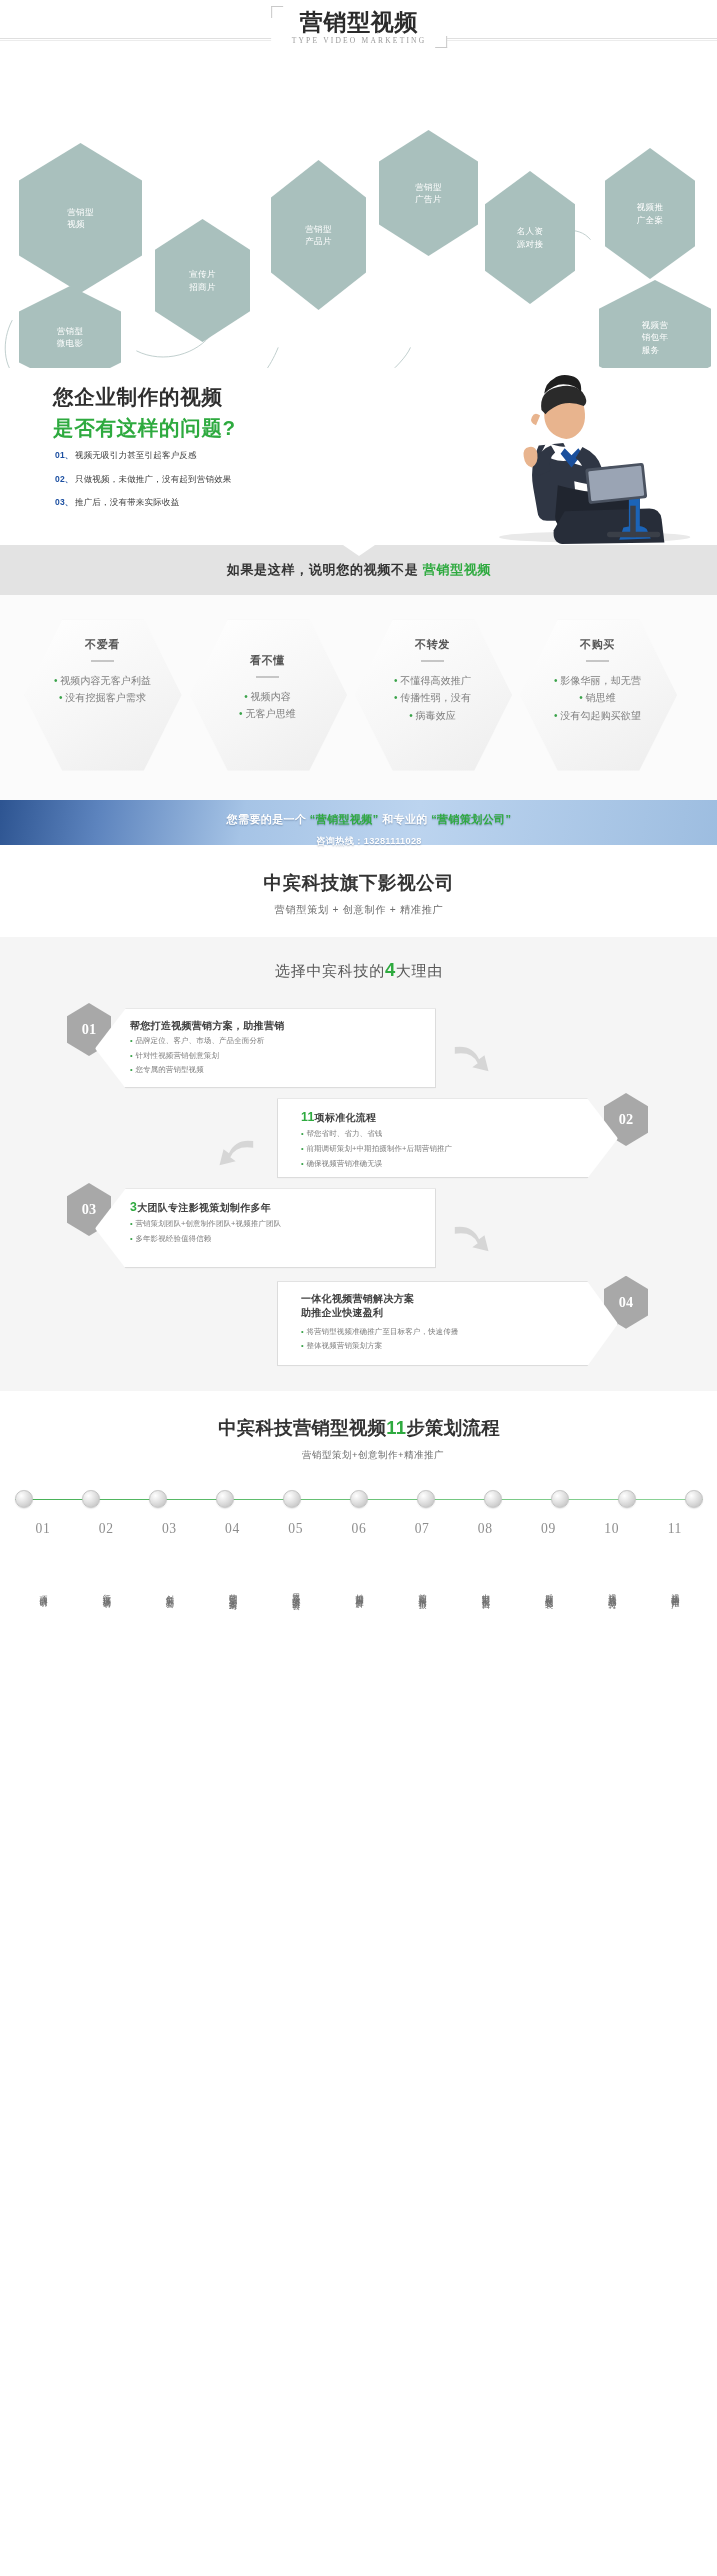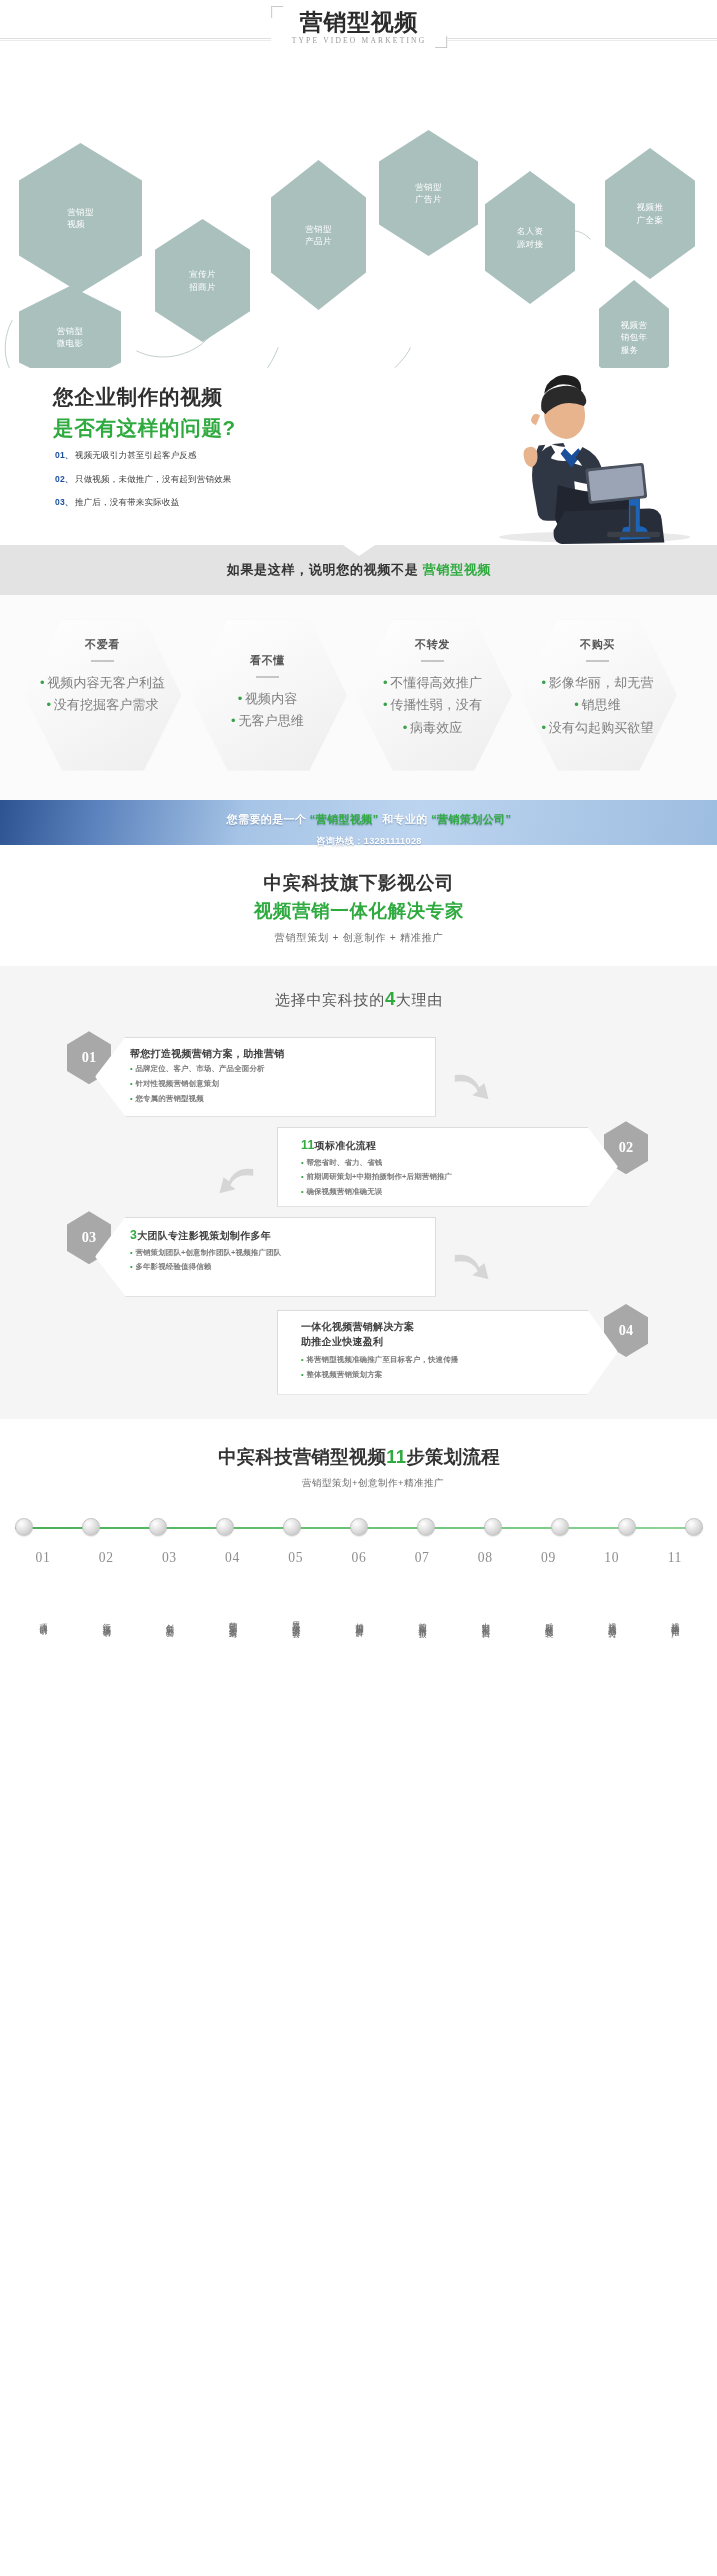--- a/index.html
+++ b/index.html
@@ -72,21 +72,21 @@
   .whex {
     position:absolute; top:24.5px; width:157px; height:151px;
     background:linear-gradient(150deg,#ffffff 0%,#f6f6f6 55%,#ededed 100%);
     clip-path:polygon(24% 0%,76% 0%,100% 50%,76% 100%,24% 100%,0% 50%);
     filter:drop-shadow(0.7px 1.4px 2.7px rgba(0,0,0,.07));
   }
   .pcol { position:absolute; top:42px; width:143px; text-align:center; }
   .pcol h4 { font-size:11px; font-weight:bold; color:#565656; letter-spacing:0.7px; }
   .pcol .dash { width:23px; height:2px; background:#c6c6c6; margin:8.2px auto 9.5px; }
   .pcol li {
-    list-style:none; font-size:13px; color:#7e7e7e; line-height:1.75;
+    list-style:none; font-size:10px; color:#7e7e7e; line-height:1.75;
     letter-spacing:0.1px; padding:0 8.2px;
   }
   .pcol li::before { content:"•"; color:#3aa34a; margin-right:2.7px; }
 
   
   .cta {
     position:relative; height:45px;
     background:linear-gradient(100deg,#2d5491 0%,#5d84be 14%,#a6c4e6 34%,#bcd4ef 58%,#9dbde0 100%);
     text-align:center; padding-top:12.3px;padding-left:20px;
   }
@@ -110,21 +110,21 @@
   .rcard {
     position:absolute; width:341px; height:80px; background:#fff;
     clip-path:polygon(9% 0%,100% 0%,100% 100%,9% 100%,0% 50%);
     border:0.7px solid #dcdcdc; padding:9.5px 13.6px 0 34px;
     filter:drop-shadow(0.7px 1.4px 2px rgba(0,0,0,.06));
   }
   .rcard.flip { clip-path:polygon(0% 0%,91% 0%,100% 50%,91% 100%,0% 100%); padding:9.5px 34px 0 23px; }
   .rcard h5 { font-size:10px; font-weight:bold; color:#3f3f3f; letter-spacing:0.3px; line-height:1.45; }
   .rcard h5 em { font-style:normal; color:#2eaa3f; font-size:12.3px; }
   .rcard li {
-    list-style:none; font-size:7.5px; color:#7d7d7d; line-height:1.85; letter-spacing:0.1px; margin-top:0.7px;font-weight:bold;
+    list-style:none; font-size:7.5px; color:#7d7d7d; line-height:1.85; letter-spacing:0.1px; margin-top:0.7px;
   }
   .rcard li::before { content:"•"; color:#3aa34a; margin-right:2.7px; }
   .rbadge {
     position:absolute; width:44px; height:53px; background:#a8a8a8; color:#fff;
     clip-path:polygon(50% 0%,100% 25%,100% 75%,50% 100%,0% 75%,0% 25%);
     display:flex; align-items:center; justify-content:center;
     font-size:14.3px; font-weight:bold; font-family:"Liberation Serif",serif;
   }
   .rarrow { position:absolute; width:40px; height:31px; }
 
@@ -195,21 +195,21 @@
     </div>
     <div class="hex" style="left:485px;top:76px;width:90px;height:133px;">
       <span>名人资<br>源对接</span>
     </div>
     <div class="hex" style="left:605px;top:53px;width:90px;height:131px;">
       <span>视频推<br>广全案</span>
     </div>
     <div class="hex" style="left:19px;top:191px;width:102px;height:102px;">
       <span>营销型<br>微电影</span>
     </div>
-    <div class="hex" style="left:599px;top:185px;width:70px;height:115px;">
+    <div class="hex" style="left:599px;top:185px;width:112px;height:115px;">
       <span>视频营<br>销包年<br>服务</span>
     </div>
   </div>
 
   <div class="problem">
     <div class="p-head">
       <div class="p-l1">您企业制作的视频</div>
       <div class="p-l2">是否有这样的问题?</div>
     </div>
     <div class="p-list">
@@ -297,21 +297,20 @@
 
   <div class="cta">
     <div class="cta-l1">
       <span>您需要的是一个 </span><em>“营销型视频”</em><span> 和专业的 </span><em>“营销策划公司”</em>
     </div>
     <div class="cta-l2">咨询热线：13281111028</div>
   </div>
 
   <div class="comp">
     <div class="comp-l1">中宾科技旗下影视公司</div>
-    <div class="comp-l2">视频营销一体化解决专家</div>
     <div class="comp-l3">营销型策划 + 创意制作 + 精准推广</div>
   </div>
 
   <div class="reasons">
     <div class="reasons-title">
       <span>选择中宾科技的</span><em>4</em><span>大理由</span>
     </div>
 
     <div class="rrow" style="height:90px;">
       <div class="rbadge" style="left:67px;top:4.1px;">01</div>

